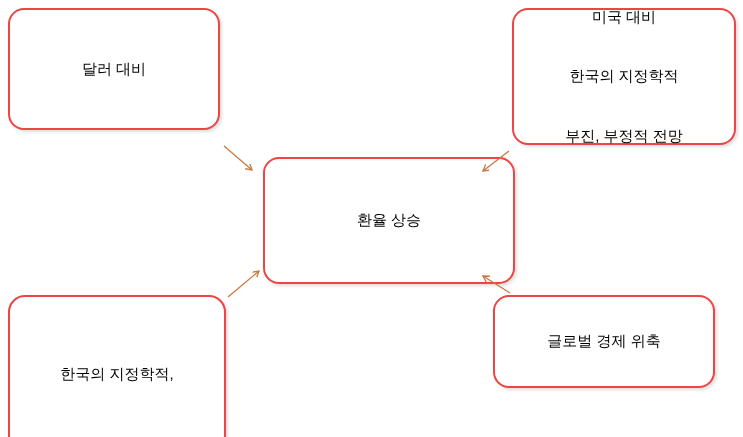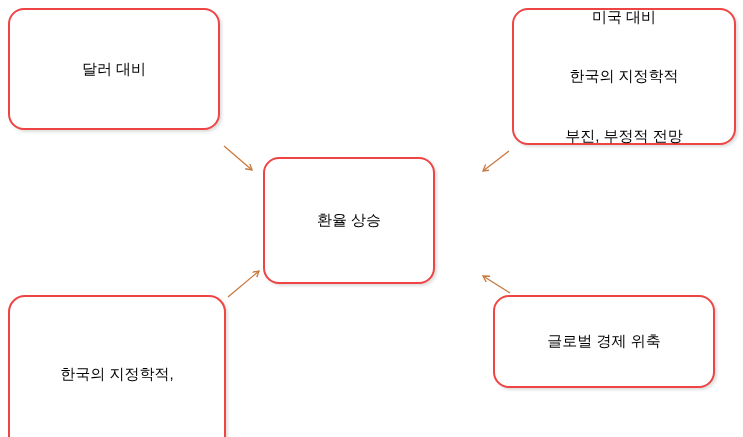--- a/index.html
+++ b/index.html
@@ -36,21 +36,21 @@
   .arrows {
     position: absolute;
     left: 0; top: 0;
     width: 743px;
     height: 437px;
     pointer-events: none;
   }
   
   #node-top-left      { left: 8px;   top: 8px;   width: 212px; height: 122px; }
   #node-top-right     { left: 512px; top: 8px;   width: 224px; height: 137px; gap: 37px; }
-  #node-center        { left: 263px; top: 157px; width: 172px; height: 127px; }
+  #node-center        { left: 263px; top: 157px; width: 252px; height: 127px; }
   #node-bottom-left   { left: 8px;   top: 295px; width: 218px; height: 159px; border-radius: 17px; }
   #node-bottom-right  { left: 493px; top: 295px; width: 222px; height: 93px; }
 </style>
 </head>
 <body>
 
 <div class="canvas">
 
   <div class="node" id="node-top-left">
     <span class="line">달러 대비</span>

